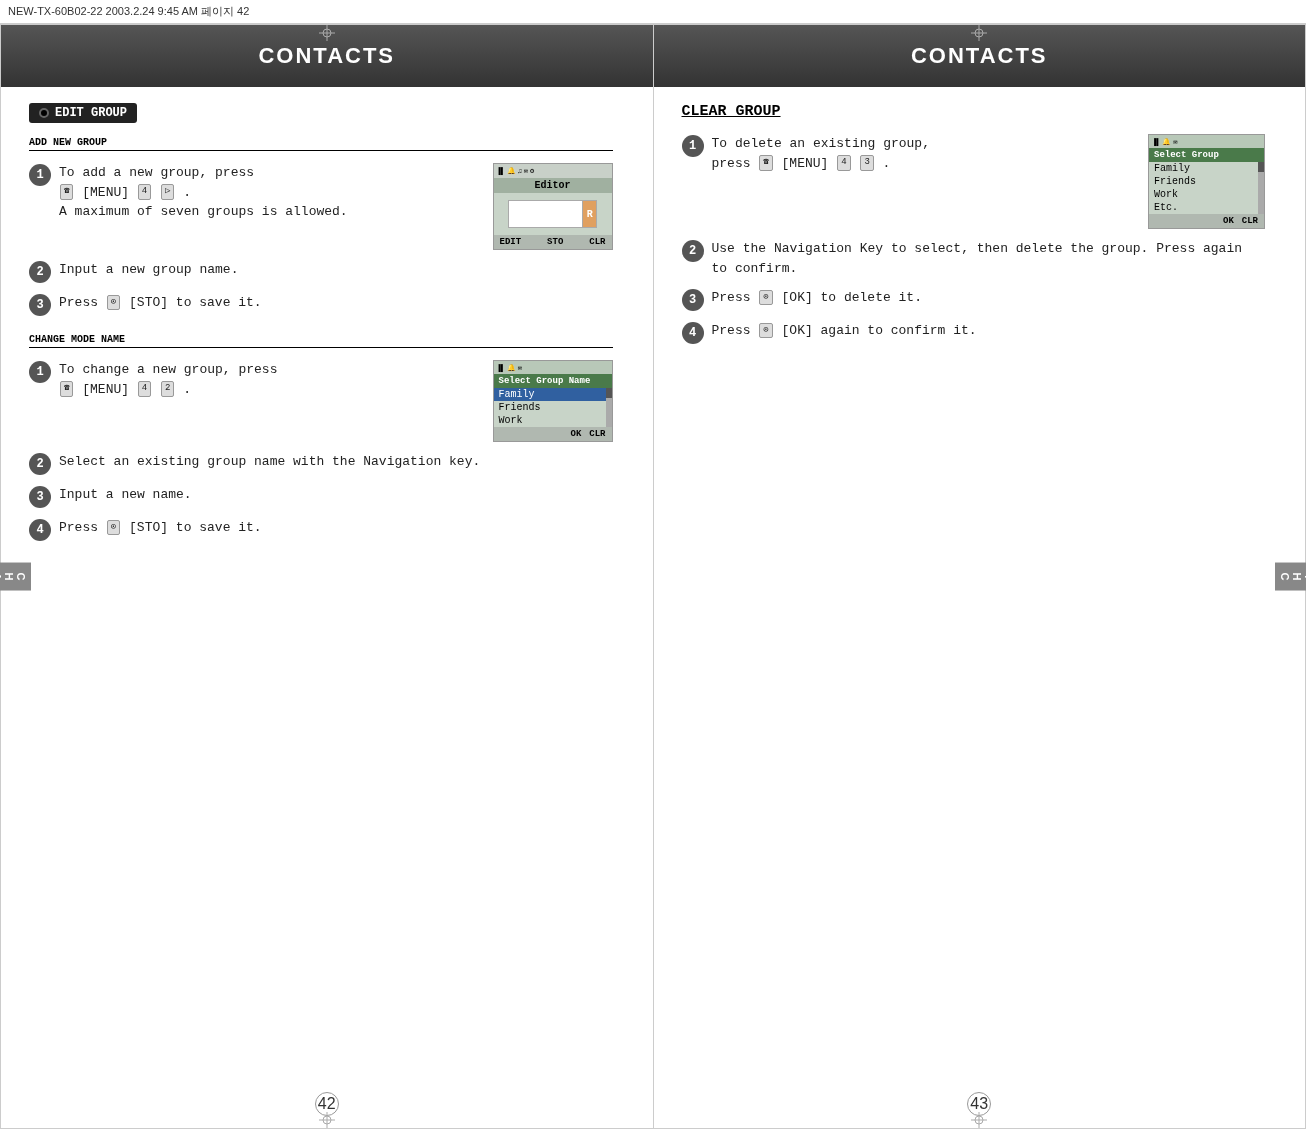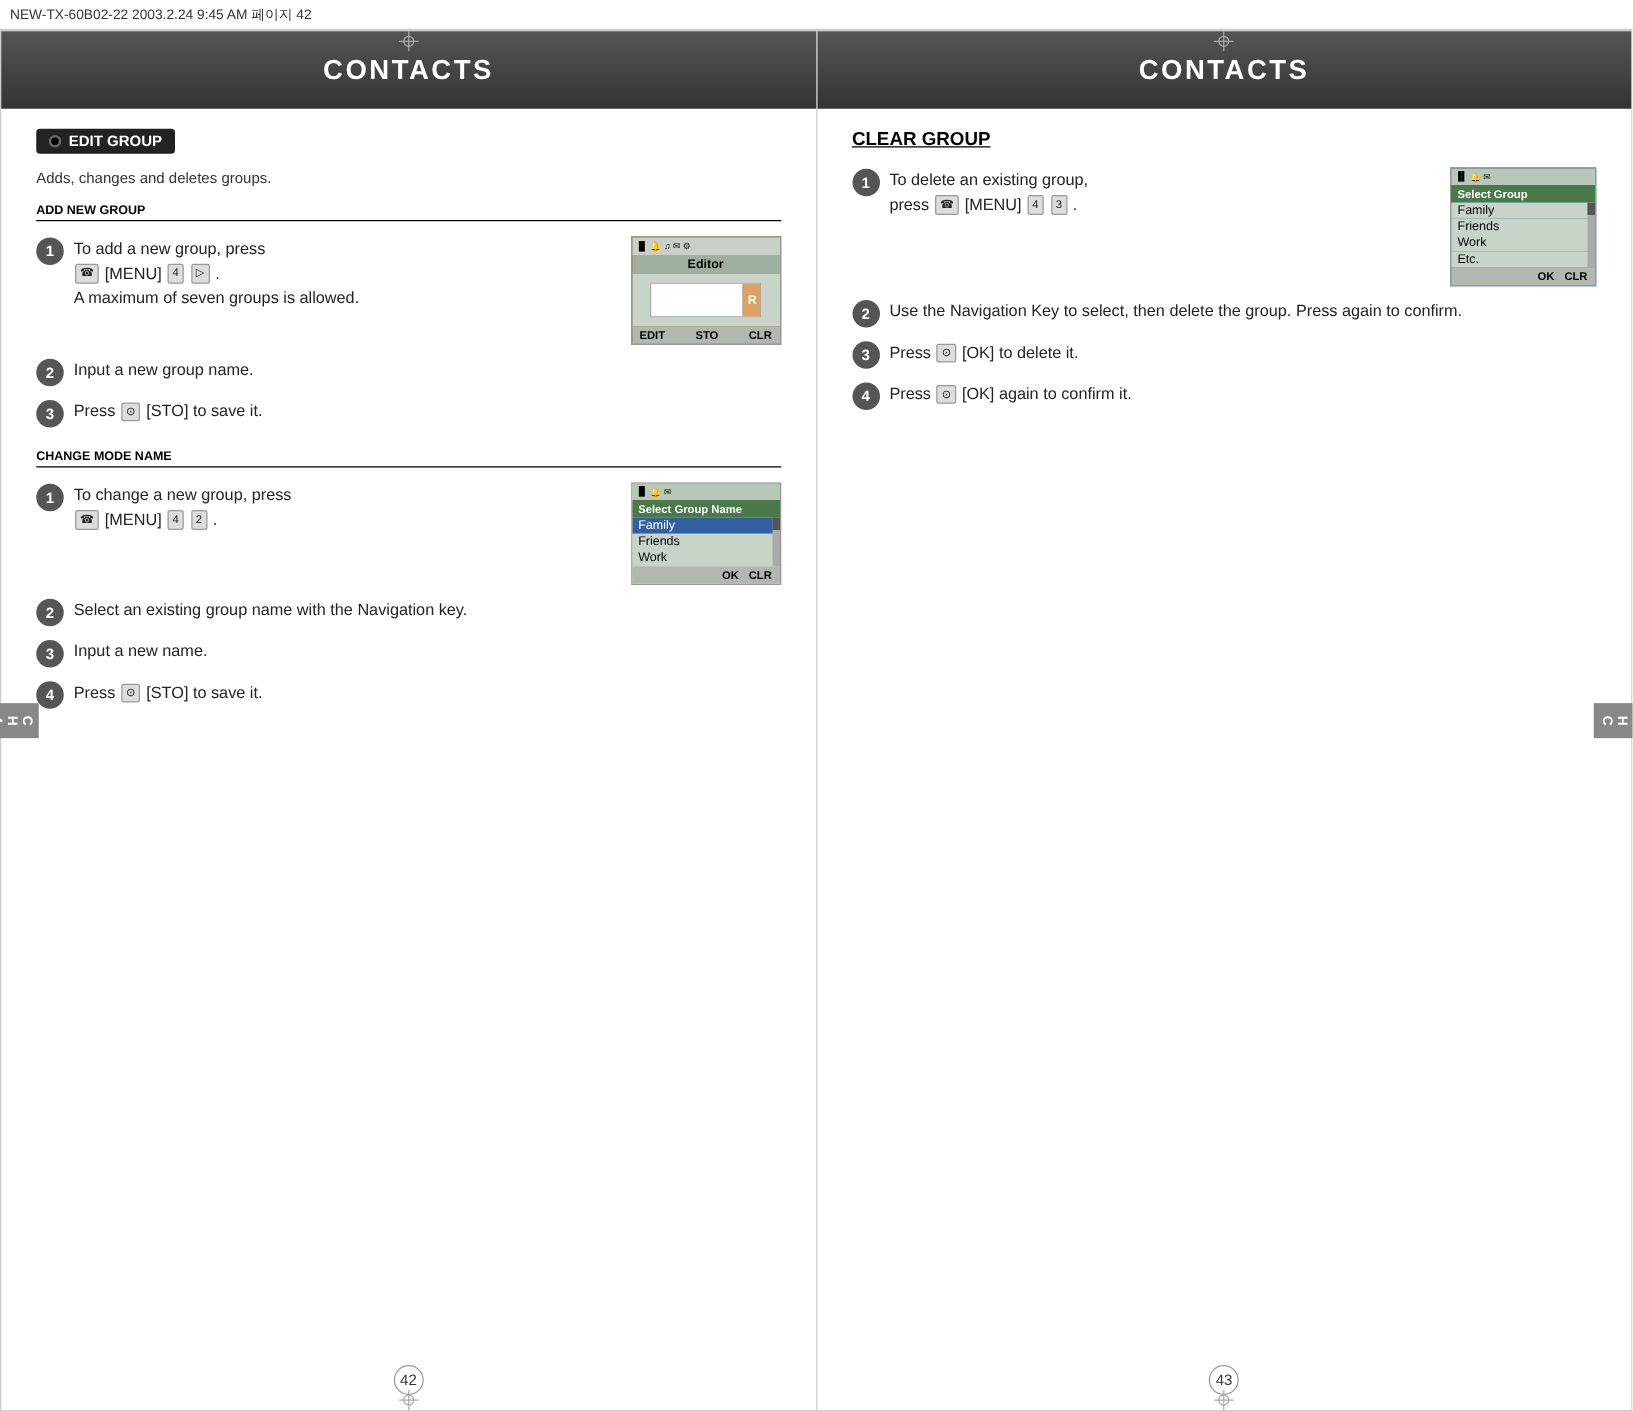--- a/index.html
+++ b/index.html
@@ -71,21 +71,22 @@
       color: #fff;
       writing-mode: vertical-rl;
       text-orientation: mixed;
       font-size: 11px;
       font-weight: bold;
       padding: 10px 4px;
       letter-spacing: 1px;
     }
 
     .page-content {
-      padding: 0 28px 20px 28px;
+      padding: 0 40px 20px 28px;
+      font-family: Liberation Mono, monospace;
     }
 
     
     .section-pill {
       display: inline-flex;
       align-items: center;
       background: #222;
       color: #fff;
       font-size: 12px;
       font-weight: bold;
@@ -283,21 +284,21 @@
       bottom: 12px;
       left: 50%;
       transform: translateX(-50%);
       width: 24px;
       height: 24px;
       border: 1px solid #999;
       border-radius: 50%;
       display: flex;
       align-items: center;
       justify-content: center;
-      font-size: 12px;
+      font-size: 16px;
       color: #333;
       background: #fff;
     }
 
     
     .crosshair-top, .crosshair-bottom {
       position: absolute;
       width: 16px;
       height: 16px;
       left: 50%;
@@ -349,23 +350,20 @@
       <span>CONTACTS</span>
     </div>
 
     <div class="page-content">
 
       <div style="margin-bottom:6px;">
         <span class="section-pill">
           <span class="dot"></span>
           <span>EDIT GROUP</span>
         </span>
-      </div>
-      <div class="section-desc">
-        <span>Adds, changes and deletes groups.</span>
       </div>
 
       <div class="sub-section-title">
         <span>ADD NEW GROUP</span>
       </div>
 
       <ul class="steps-list">
 
         <li class="step-item">
           <span class="step-num">1</span>

